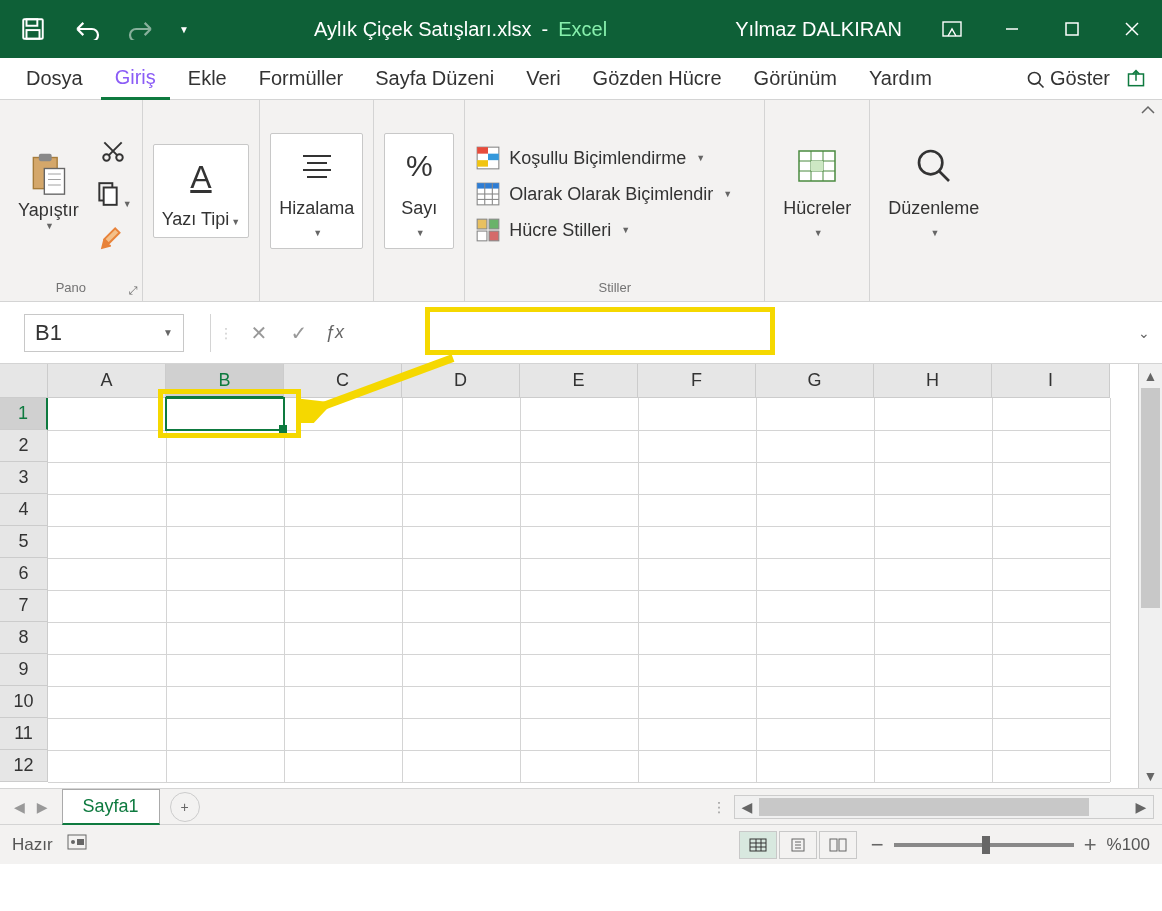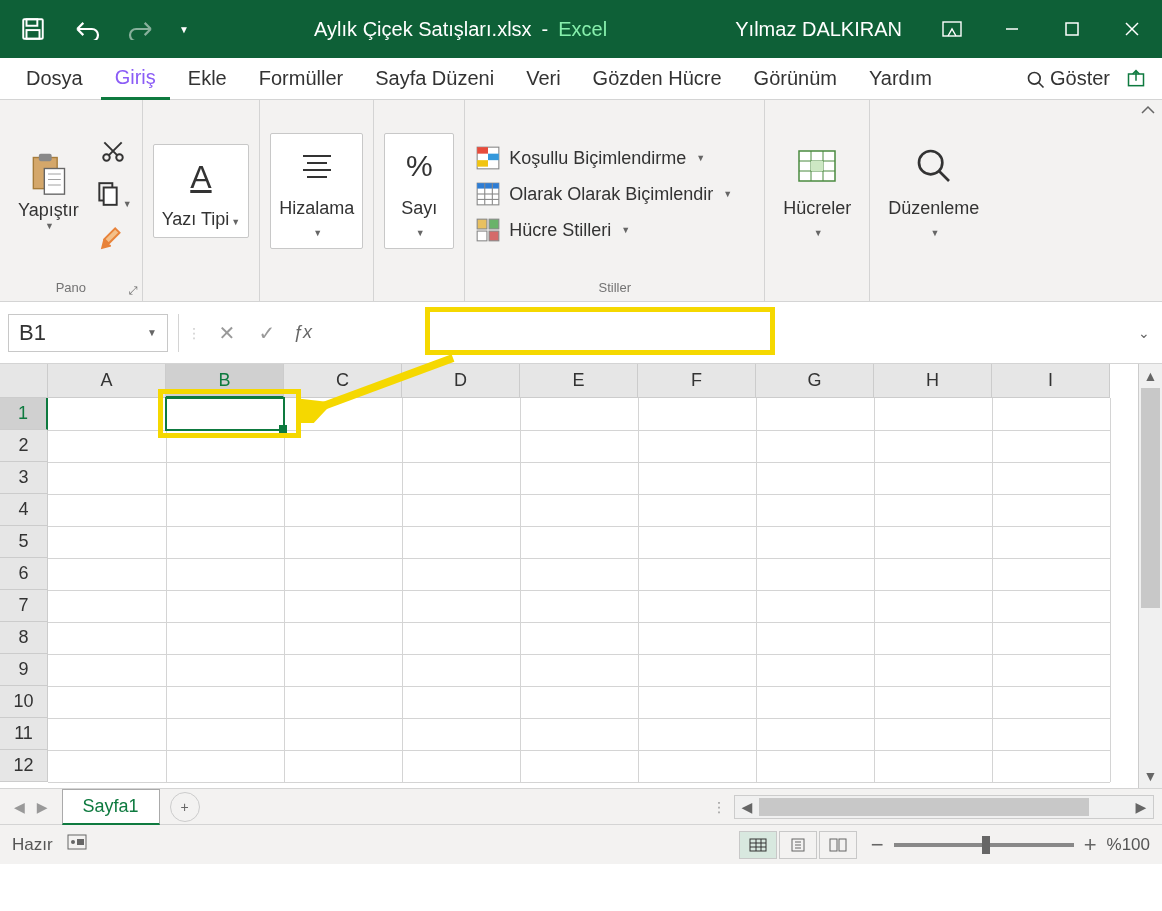--- a/index.html
+++ b/index.html
@@ -42,21 +42,21 @@
 .big-btn { display: flex; flex-direction: column; align-items: center; gap: 6px; padding: 6px 8px; border: 1px solid #c8c8c8; background: #fff; border-radius: 2px; }
 .big-btn .icon-box { width: 52px; height: 52px; display: flex; align-items: center; justify-content: center; font-size: 28px; }
 .big-btn .btn-label { font-size: 18px; text-align: center; line-height: 1.2; }
 
 .styles-group { display: flex; flex-direction: column; gap: 10px; padding-top: 6px; }
 .style-row { display: flex; align-items: center; gap: 8px; font-size: 18px; cursor: pointer; }
 .style-row svg { width: 26px; height: 26px; }
 
 
 .formula-bar { height: 62px; display: flex; align-items: center; border-bottom: 1px solid #d4d4d4; background: #fff; position: relative; }
-.name-box { width: 160px; height: 38px; border: 1px solid #c8c8c8; margin: 0 8px; display: flex; align-items: center; padding: 0 10px; font-size: 22px; justify-content: space-between; }
+.name-box { width: 160px; height: 38px; border: 1px solid #c8c8c8; margin: 0 24px; display: flex; align-items: center; padding: 0 10px; font-size: 22px; justify-content: space-between; }
 .name-box .dd { color: #666; font-size: 10px; }
 .fb-sep { width: 1px; height: 38px; background: #d4d4d4; margin: 0 2px; }
 .fb-btn { width: 40px; height: 38px; display: flex; align-items: center; justify-content: center; color: #999; font-size: 20px; }
 .fx-label { font-style: italic; color: #666; font-size: 18px; padding: 0 6px; }
 .formula-input { flex: 1; height: 38px; border: none; outline: none; font-size: 18px; }
 .fb-expand { width: 24px; color: #666; }
 .highlight-box { position: absolute; border: 5px solid #f5d800; pointer-events: none; }
 .highlight-formula { left: 425px; top: 5px; width: 350px; height: 48px; }
 .highlight-cell { left: 158px; top: 0px; width: 143px; height: 46px; }
 .arrow-annotation { position: absolute; pointer-events: none; }

